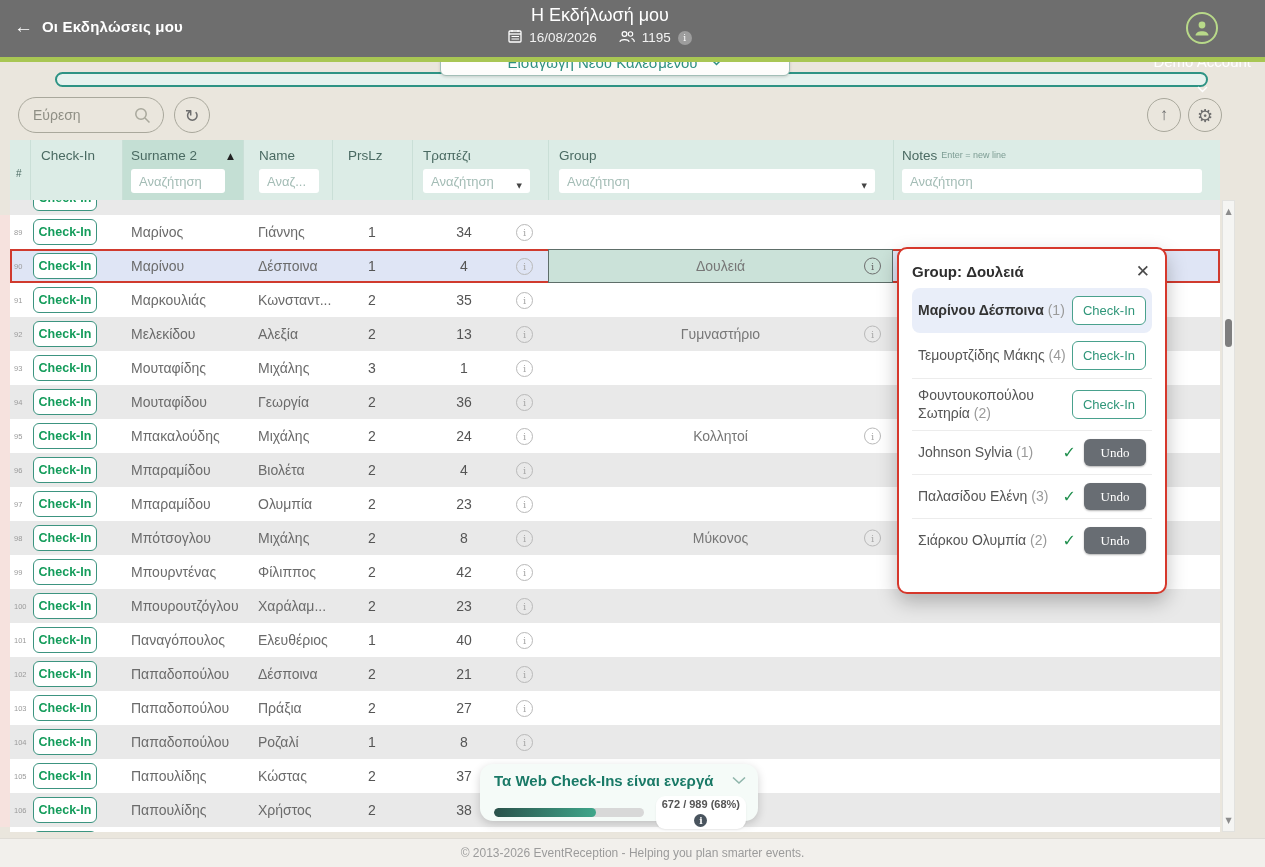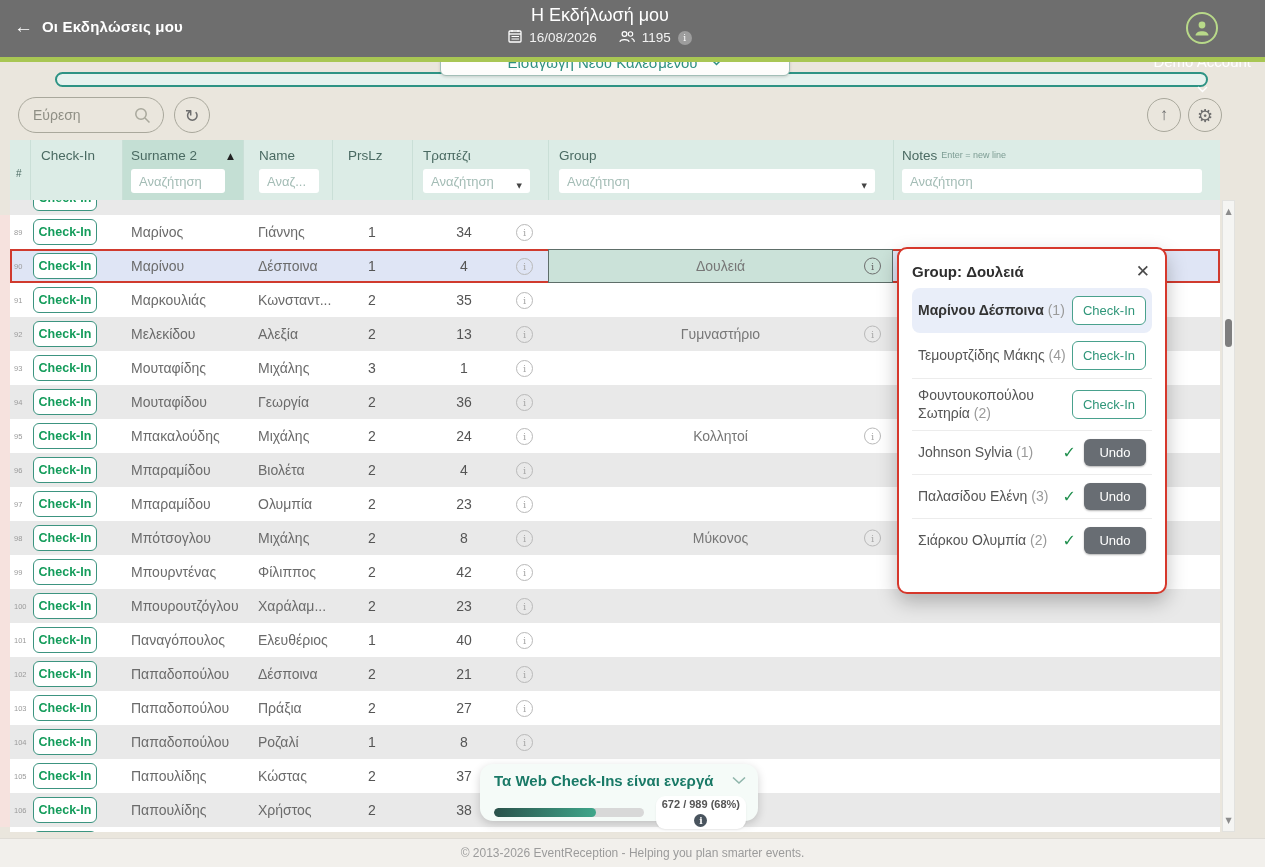--- a/index.html
+++ b/index.html
@@ -101,21 +101,21 @@
   .pitem { display:flex; align-items:center; padding:8px 6px; border-bottom:1px solid #ececec; }
   .pitem:last-child { border-bottom:none; }
   .pitem.hl { background:#e9eef9; border-radius:8px; border-bottom:none; }
   .pname { flex:1; font-size:14px; color:#555; line-height:1.25; word-break:break-word; padding-right:6px; }
   .pitem.hl .pname-text { font-weight:bold; color:#333; }
   .pcount { color:#9a9a9a; }
   .pcheck { color:#1f8f4d; font-weight:bold; margin-right:8px; font-size:16px; font-family:"DejaVu Sans",sans-serif; }
   .btn-pcheckin { width:74px; height:29px; background:#fff; border:1px solid #49a18d; border-radius:6px; color:#2f9679;
                   font-size:13px; cursor:pointer; font-family:inherit; flex:0 0 auto; }
   .btn-undo { width:62px; height:27px; background:#686d73; border:none; border-radius:6px; color:#fff; font-size:13px;
-              cursor:pointer; font-family:Liberation Sans, sans-serif; box-shadow:0 1px 2px rgba(0,0,0,.3); flex:0 0 auto; }
+              cursor:pointer; font-family:Liberation Serif, serif; box-shadow:0 1px 2px rgba(0,0,0,.3); flex:0 0 auto; }
 
   
   .toast { position:absolute; left:480px; top:764px; width:278px; height:57px; background:#f5fbf8; border-radius:13px;
            box-shadow:0 3px 10px rgba(0,0,0,.18); z-index:40; padding:8px 12px 9px 14px; }
   .toast-top { display:flex; align-items:center; }
   .toast-title { flex:1; color:#1a7a67; font-weight:bold; font-size:15px; }
   .toast-chev { margin-left:6px; }
   .toast-bot { display:flex; align-items:center; margin-top:7px; }
   .pbar { width:150px; height:9px; background:#d8d8d8; border-radius:5px; overflow:hidden; }
   .pfill { height:100%; background:linear-gradient(90deg,#2a524b,#3fa68a); border-radius:5px; }

